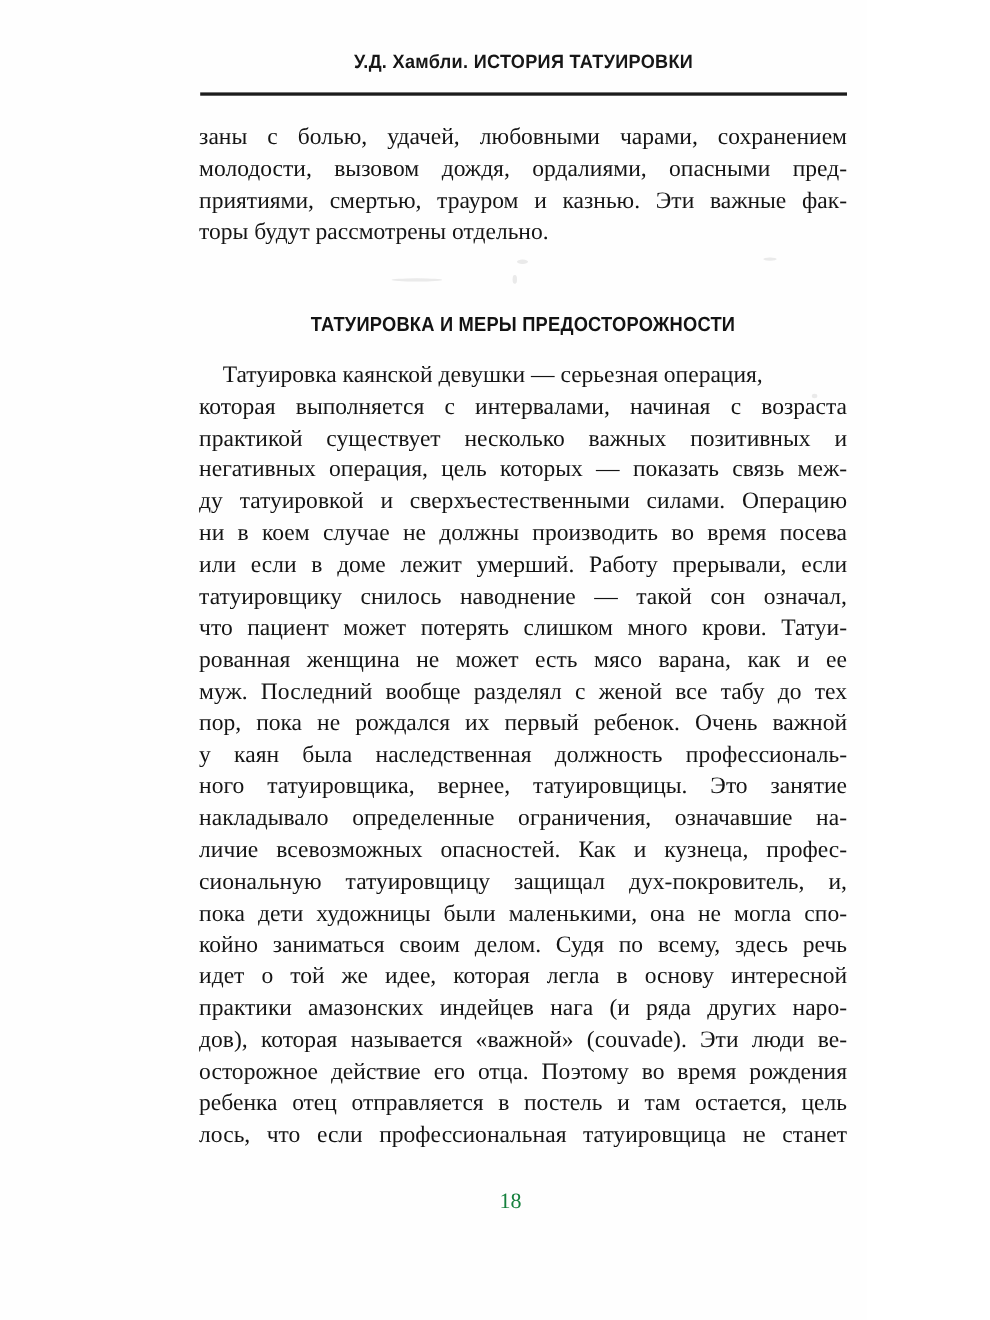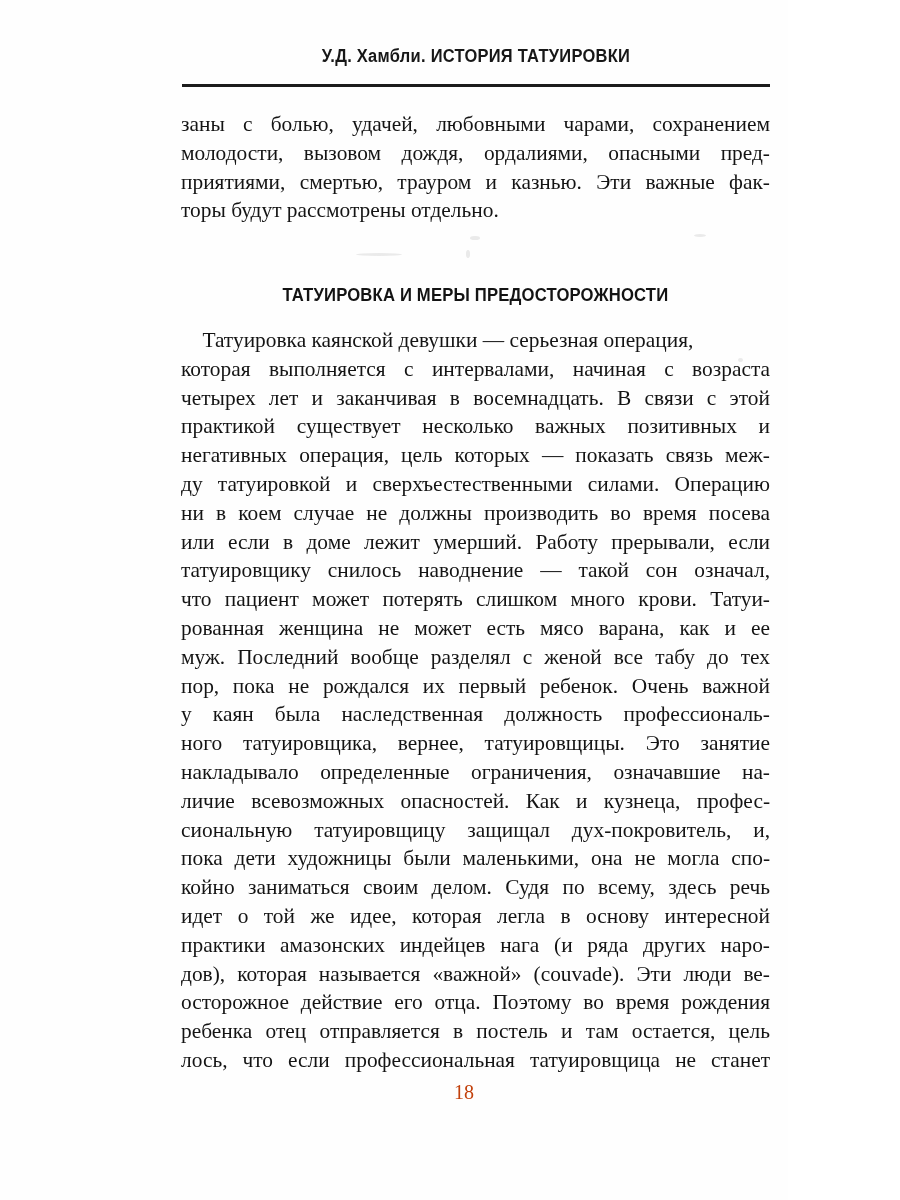--- a/index.html
+++ b/index.html
@@ -105,21 +105,21 @@
   
   .folio {
     position: absolute;
     left: 0;
     top: 1081px;
     width: 900px;
     text-align: center;
   }
   .folio-number {
     font-size: 20px;
-    color: #c2410c;
+    color: #15803d;
     display: inline-block;
     padding-left: 28px;
   }
 
   
   .speckle {
     position: absolute;
     pointer-events: none;
     background: #d8d8d8;
     opacity: 0.55;
@@ -149,21 +149,20 @@
     <div class="line j last">торы будут рассмотрены отдельно.</div>
   </div>
 
   <div class="section-heading">
     <span class="section-heading-text">ТАТУИРОВКА И МЕРЫ ПРЕДОСТОРОЖНОСТИ</span>
   </div>
 
   <div class="text-block" id="para-main">
     <div class="line">    Татуировка каянской девушки — серьезная операция,</div>
     <div class="line j">которая выполняется с интервалами, начиная с возраста</div>
-    <div class="line j">четырех лет и заканчивая в восемнадцать. В связи с этой</div>
     <div class="line j">практикой существует несколько важных позитивных и</div>
     <div class="line j">негативных операция, цель которых — показать связь меж-</div>
     <div class="line j">ду татуировкой и сверхъестественными силами. Операцию</div>
     <div class="line j">ни в коем случае не должны производить во время посева</div>
     <div class="line j">или если в доме лежит умерший. Работу прерывали, если</div>
     <div class="line j">татуировщику снилось наводнение — такой сон означал,</div>
     <div class="line j">что пациент может потерять слишком много крови. Татуи-</div>
     <div class="line j">рованная женщина не может есть мясо варана, как и ее</div>
     <div class="line j">муж. Последний вообще разделял с женой все табу до тех</div>
     <div class="line j">пор, пока не рождался их первый ребенок. Очень важной</div>

